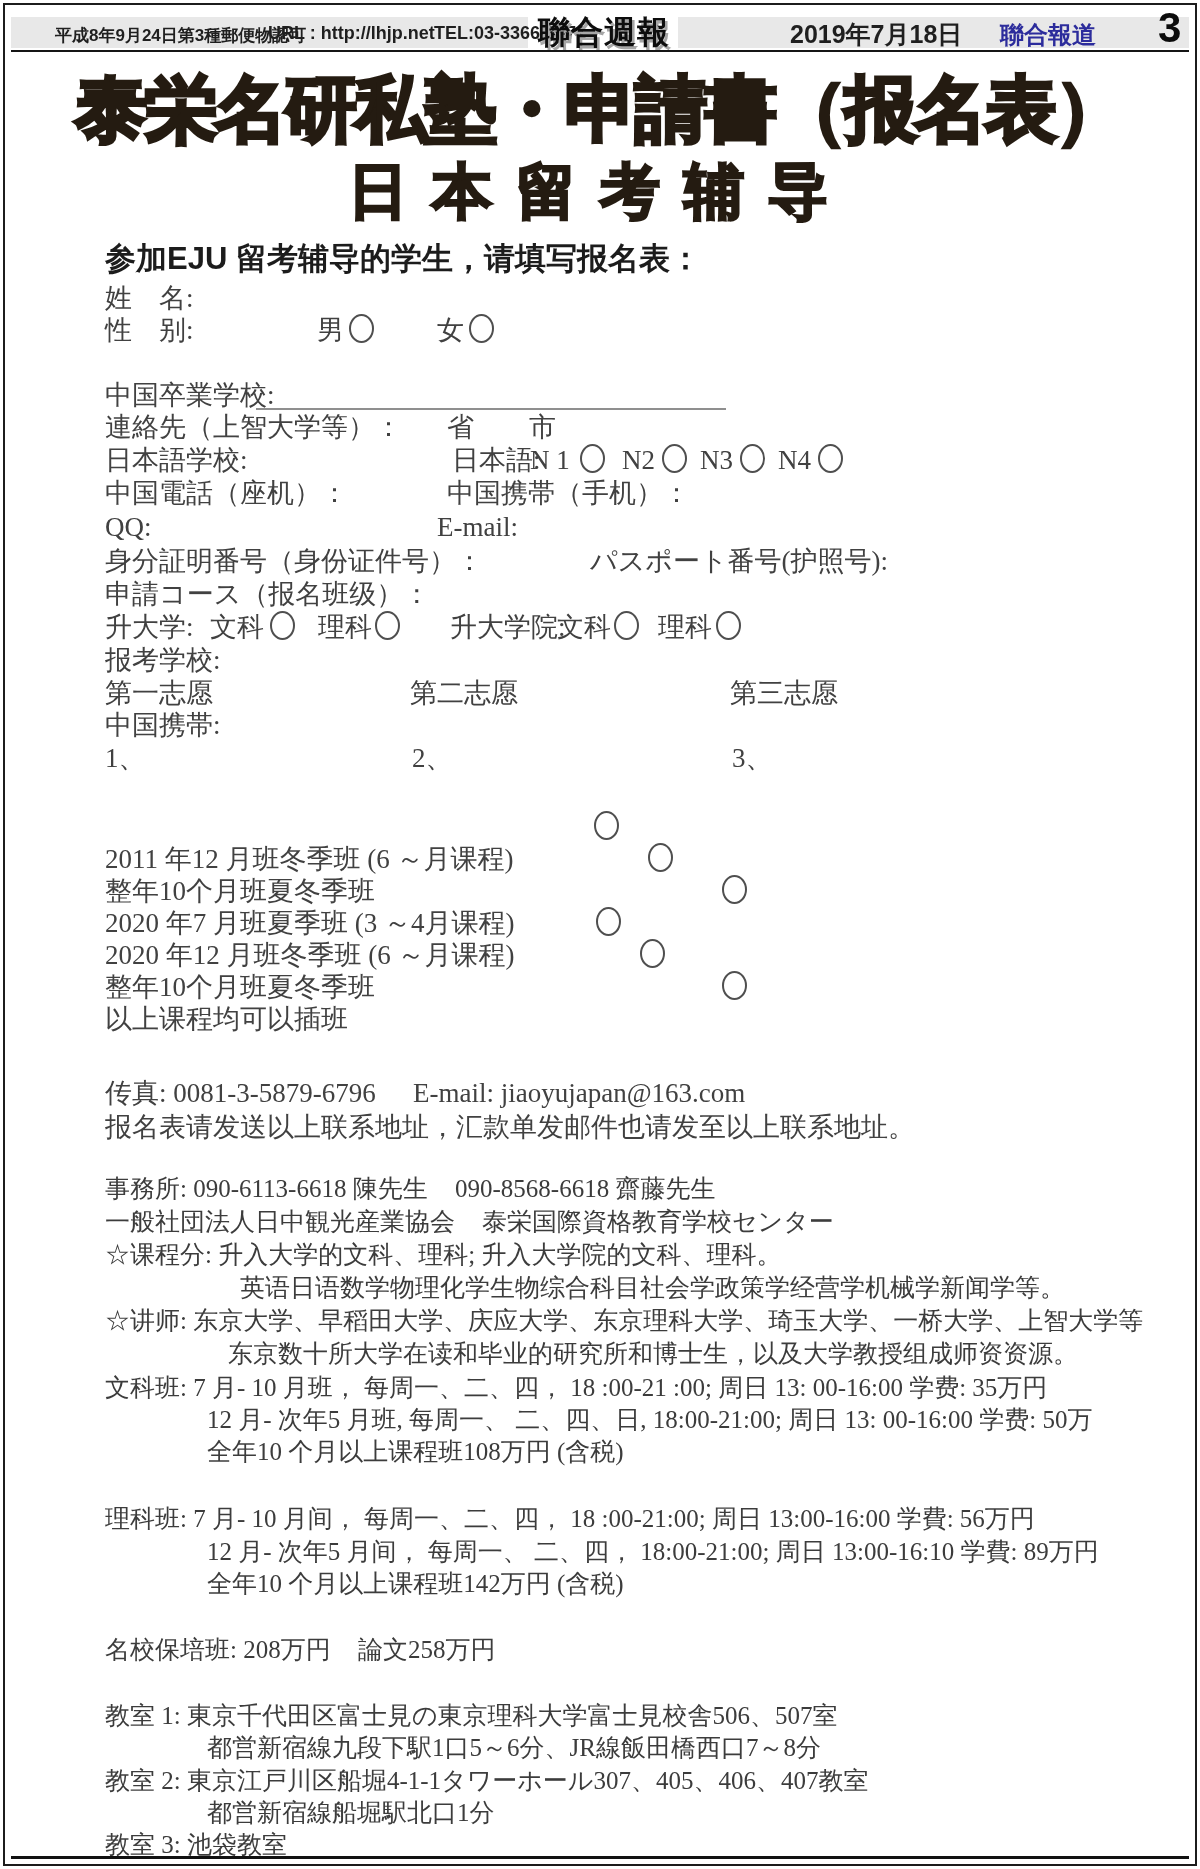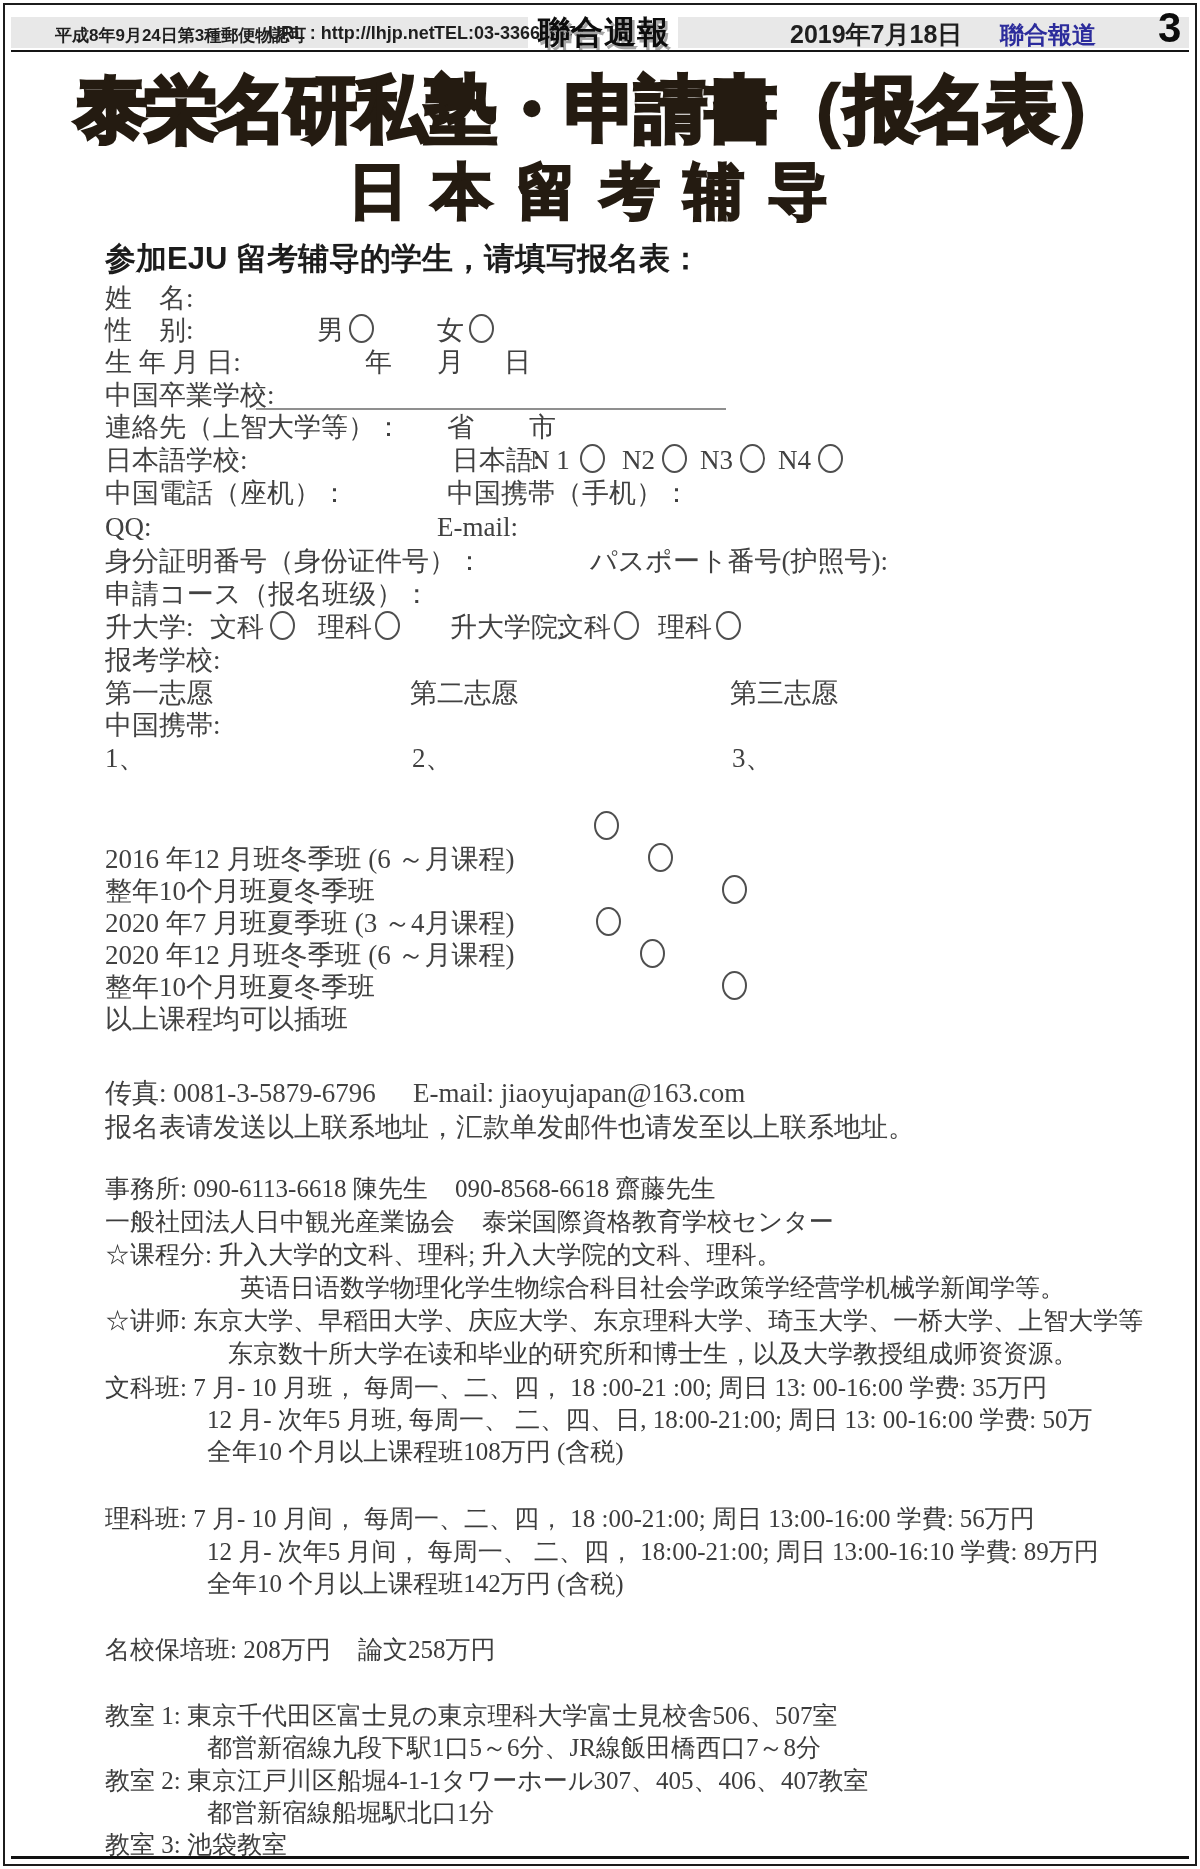--- a/index.html
+++ b/index.html
@@ -67,26 +67,20 @@
   </div>
 
   <div class="row" style="top:315px">
     <span class="seg" style="left:105px">性　别:</span>
     <span class="seg" style="left:317px">男</span>
     <span class="circ" style="left:349px"></span>
     <span class="seg" style="left:437px">女</span>
     <span class="circ" style="left:469px"></span>
   </div>
 
-  <div class="row" style="top:347px">
-    <span class="seg" style="left:105px">生 年 月 日:</span>
-    <span class="seg" style="left:365px">年</span>
-    <span class="seg" style="left:437px">月</span>
-    <span class="seg" style="left:504px">日</span>
-  </div>
 
   <div class="row" style="top:380px">
     <span class="seg" style="left:105px">中国卒業学校:</span>
   </div>
   <div class="fill-line"></div>
 
   <div class="row" style="top:412px">
     <span class="seg" style="left:105px">連絡先（上智大学等）：</span>
     <span class="seg" style="left:447px">省</span>
     <span class="seg" style="left:529px">市</span>
@@ -154,21 +148,21 @@
   <div class="row" style="top:743px">
     <span class="seg" style="left:105px">1、</span>
     <span class="seg" style="left:412px">2、</span>
     <span class="seg" style="left:732px">3、</span>
   </div>
 
   <div class="row" style="top:812px">
     <span class="circ" style="left:594px"></span>
   </div>
   <div class="row" style="top:844px">
-    <span class="seg" style="left:105px">2016 年12 月班冬季班 (6 ～月课程)</span>
+    <span class="seg" style="left:105px">2011 年12 月班冬季班 (6 ～月课程)</span>
     <span class="circ" style="left:648px"></span>
   </div>
   <div class="row" style="top:876px">
     <span class="seg" style="left:105px">整年10个月班夏冬季班</span>
     <span class="circ" style="left:722px"></span>
   </div>
   <div class="row" style="top:908px">
     <span class="seg" style="left:105px">2020 年7 月班夏季班 (3 ～4月课程)</span>
     <span class="circ" style="left:596px"></span>
   </div>

